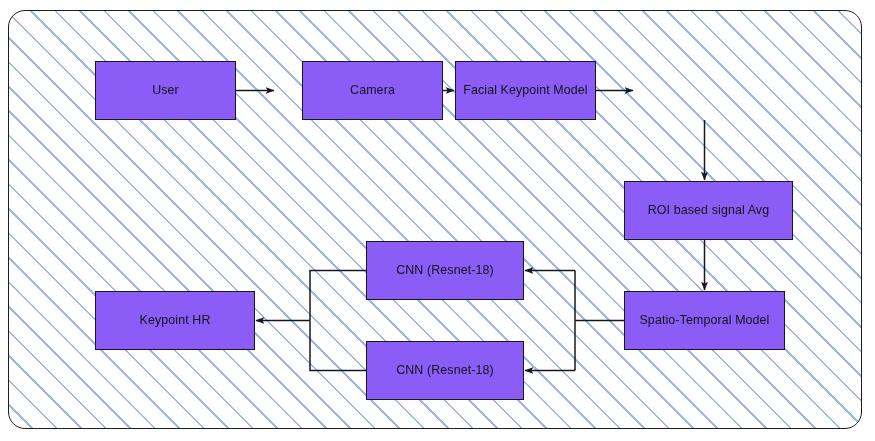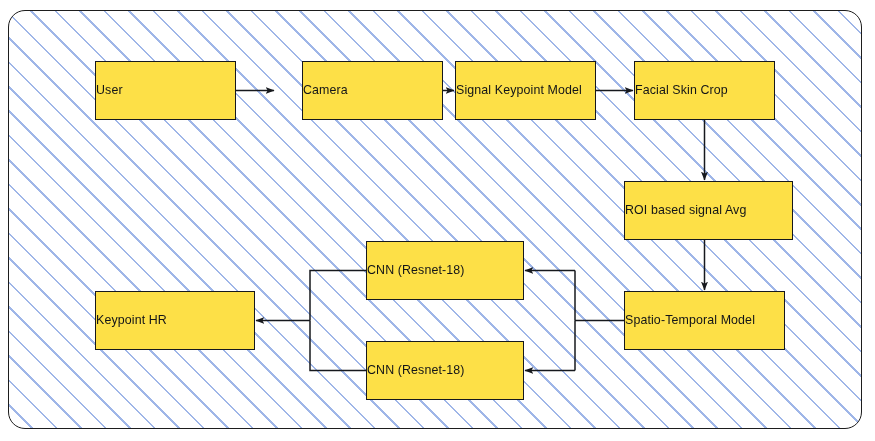--- a/index.html
+++ b/index.html
@@ -43,24 +43,25 @@
     left: 0;
     top: 0;
     width: 875px;
     height: 441px;
     pointer-events: none;
   }
   
   .node {
     position: absolute;
     box-sizing: border-box;
-    background: #fde047;
+    background: #8b5cf6;
     border: 1.6px solid #16181d;
     display: flex;
     align-items: center;
+    justify-content: center;
     color: #121418;
     font-size: 12.4px;
     font-family: "Liberation Sans", sans-serif;
     line-height: 1.2;
     text-align: center;
     letter-spacing: 0.01em;
     white-space: nowrap;
   }
 </style>
 </head>
@@ -109,26 +110,23 @@
 
   <div class="node" style="left:95px; top:61px; width:141px; height:59px;">
     <span>User</span>
   </div>
 
   <div class="node" style="left:275px; top:61px; width:141px; height:59px;margin-left:27px;">
     <span>Camera</span>
   </div>
 
   <div class="node" style="left:455px; top:61px; width:141px; height:59px;">
-    <span>Signal Keypoint Model</span>
+    <span>Facial Keypoint Model</span>
   </div>
 
-  <div class="node" style="left:634px; top:61px; width:141px; height:59px;">
-    <span>Facial Skin Crop</span>
-  </div>
 
   <div class="node" style="left:624px; top:181px; width:169px; height:59px;">
     <span>ROI based signal Avg</span>
   </div>
 
   <div class="node" style="left:624px; top:291px; width:161px; height:59px;">
     <span>Spatio-Temporal Model</span>
   </div>
 
   <div class="node" style="left:366px; top:241px; width:158px; height:59px;">

